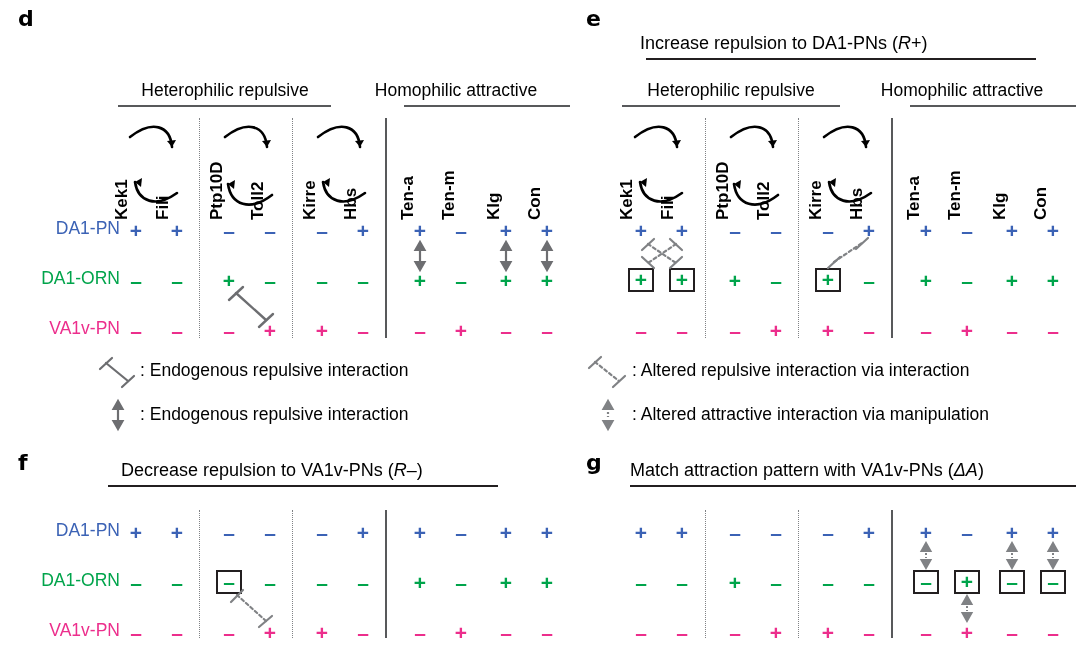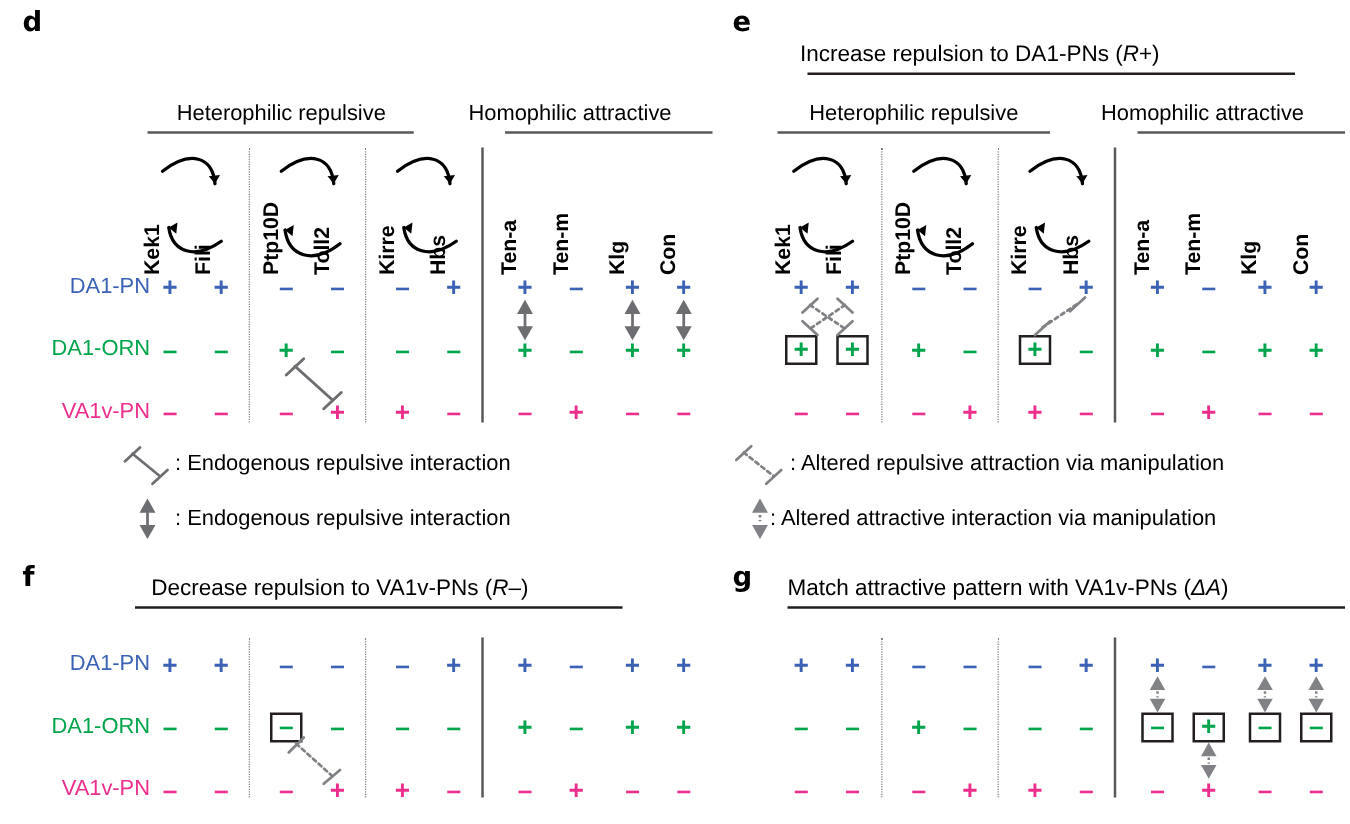--- a/index.html
+++ b/index.html
@@ -333,30 +333,30 @@
 
 <svg class="abs" style="left:588px; top:358px; width:42px; height:28px;">
   <g stroke="#808285" stroke-width="2.2" fill="none" stroke-linecap="round" stroke-dasharray="3,3">
     <line x1="7" y1="4" x2="31" y2="23"></line>
   </g>
   <g stroke="#808285" stroke-width="2.2" fill="none" stroke-linecap="round">
     <line x1="1" y1="10" x2="13" y2="-1"></line>
     <line x1="25" y1="29" x2="37" y2="18"></line>
   </g>
 </svg>
-<div class="legend-row" style="left:632px; top:360px;">: Altered repulsive attraction via manipulation</div>
+<div class="legend-row" style="left:632px; top:360px;">: Altered repulsive interaction via interaction</div>
 
 <svg class="abs" style="left:598px; top:400px; width:24px; height:30px;">
   <g stroke="#808285" stroke-width="2.2" fill="#808285">
     <path d="M10,1 l-4.5,8 h9 z"></path>
     <line x1="10" y1="12" x2="10" y2="17" stroke-dasharray="2,2"></line>
     <path d="M10,29 l-4.5,-8 h9 z"></path>
   </g>
 </svg>
-<div class="legend-row" style="left:616px; top:404px;">: Altered attractive interaction via manipulation</div>
+<div class="legend-row" style="left:632px; top:404px;">: Altered attractive interaction via manipulation</div>
 
 <div class="panel-letter" style="left:18px; top:452px;">f</div>
 
 <div class="panel-title" style="left:121px; top:460px; width:400px;">
   <span>Decrease repulsion to VA1v-PNs (</span><i>R</i><span>–)</span>
 </div>
 <div class="grp-rule dark" style="left:108px; top:485px; width:390px;"></div>
 
 <div class="rowlabel c-pn" style="left:20px; top:520px; width:100px;">DA1-PN</div>
 <div class="rowlabel c-orn" style="left:20px; top:570px; width:100px;">DA1-ORN</div>
@@ -405,21 +405,21 @@
   </g>
   <g stroke="#808285" stroke-width="2.2" fill="none" stroke-linecap="round">
     <line x1="231" y1="602" x2="243" y2="590"></line>
     <line x1="259" y1="627" x2="272" y2="616"></line>
   </g>
 </svg>
 
 <div class="panel-letter" style="left:586px; top:452px;">g</div>
 
 <div class="panel-title" style="left:630px; top:460px; width:430px;">
-  <span>Match attractive pattern with VA1v-PNs (</span><i>ΔA</i><span>)</span>
+  <span>Match attraction pattern with VA1v-PNs (</span><i>ΔA</i><span>)</span>
 </div>
 <div class="grp-rule dark" style="left:630px; top:485px; width:446px;"></div>
 
 <div class="dotsep" style="left:705px; top:510px; height:128px;"></div>
 <div class="dotsep" style="left:798px; top:510px; height:128px;"></div>
 <div class="solidsep" style="left:891px; top:510px; height:128px;"></div>
 
 <div class="sign c-pn" style="left:641px; top:522px;">+</div>
 <div class="sign c-pn" style="left:682px; top:522px;">+</div>
 <div class="sign c-pn" style="left:735px; top:522px;">–</div>

